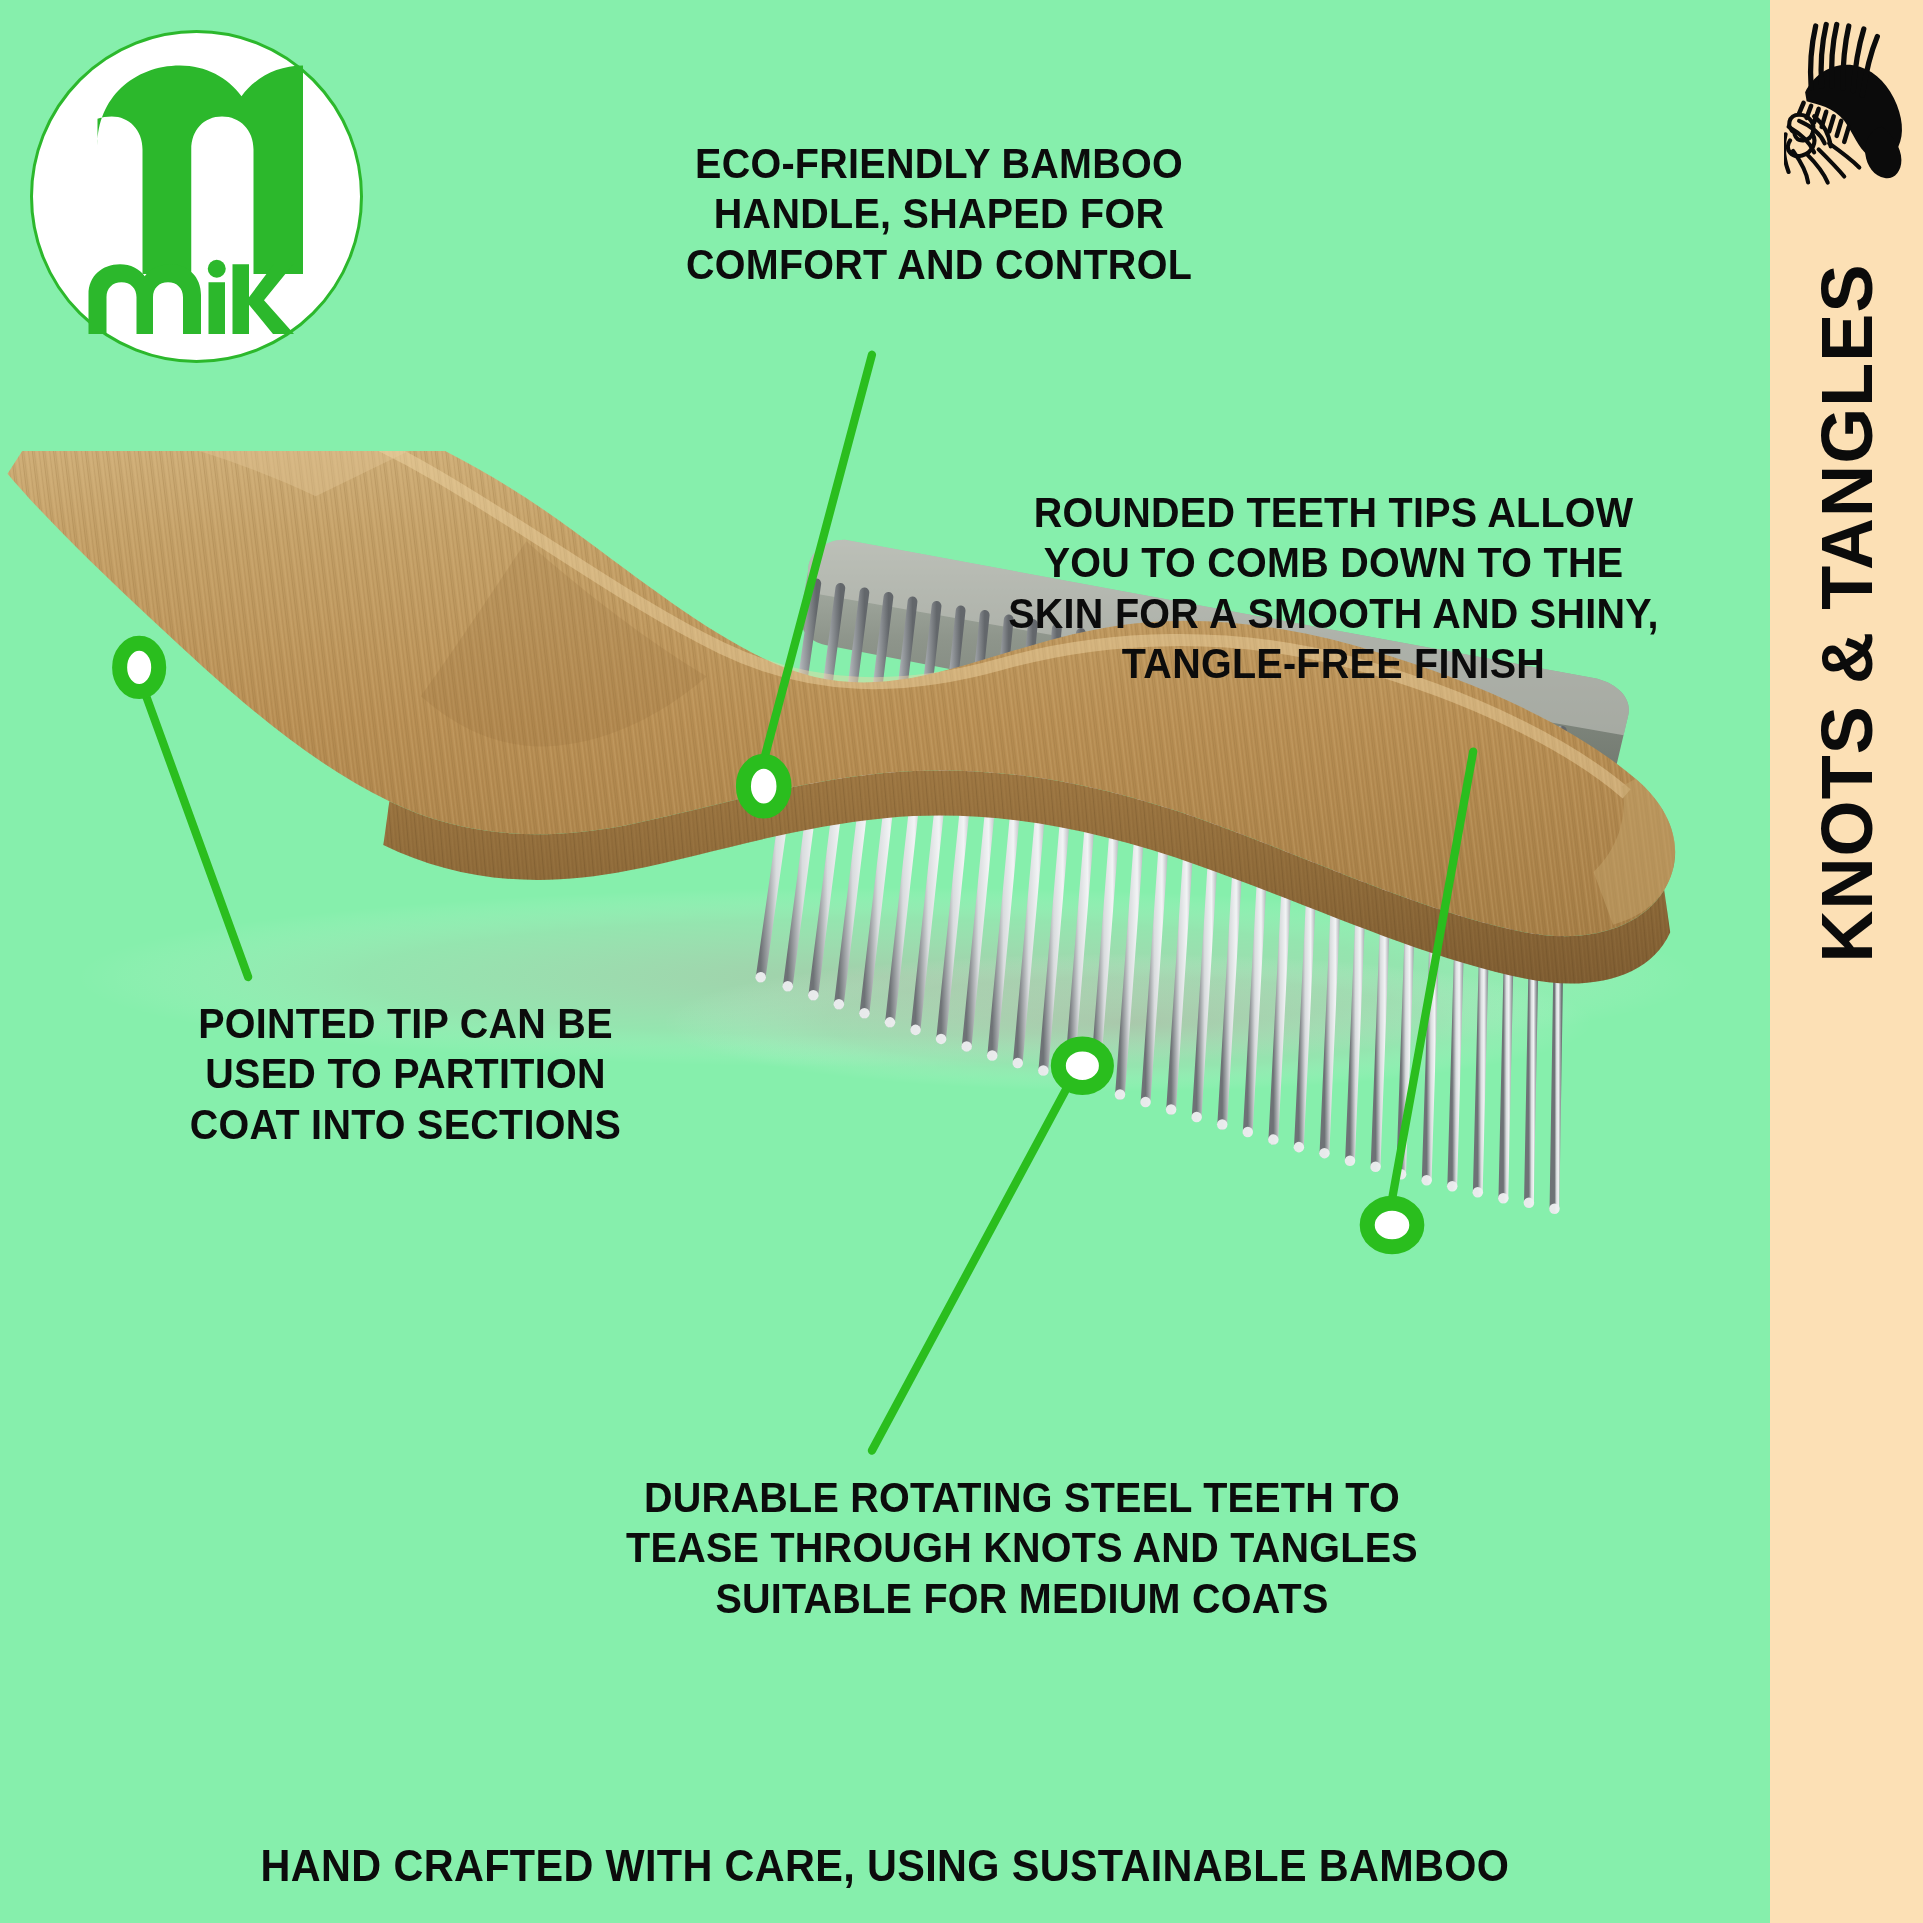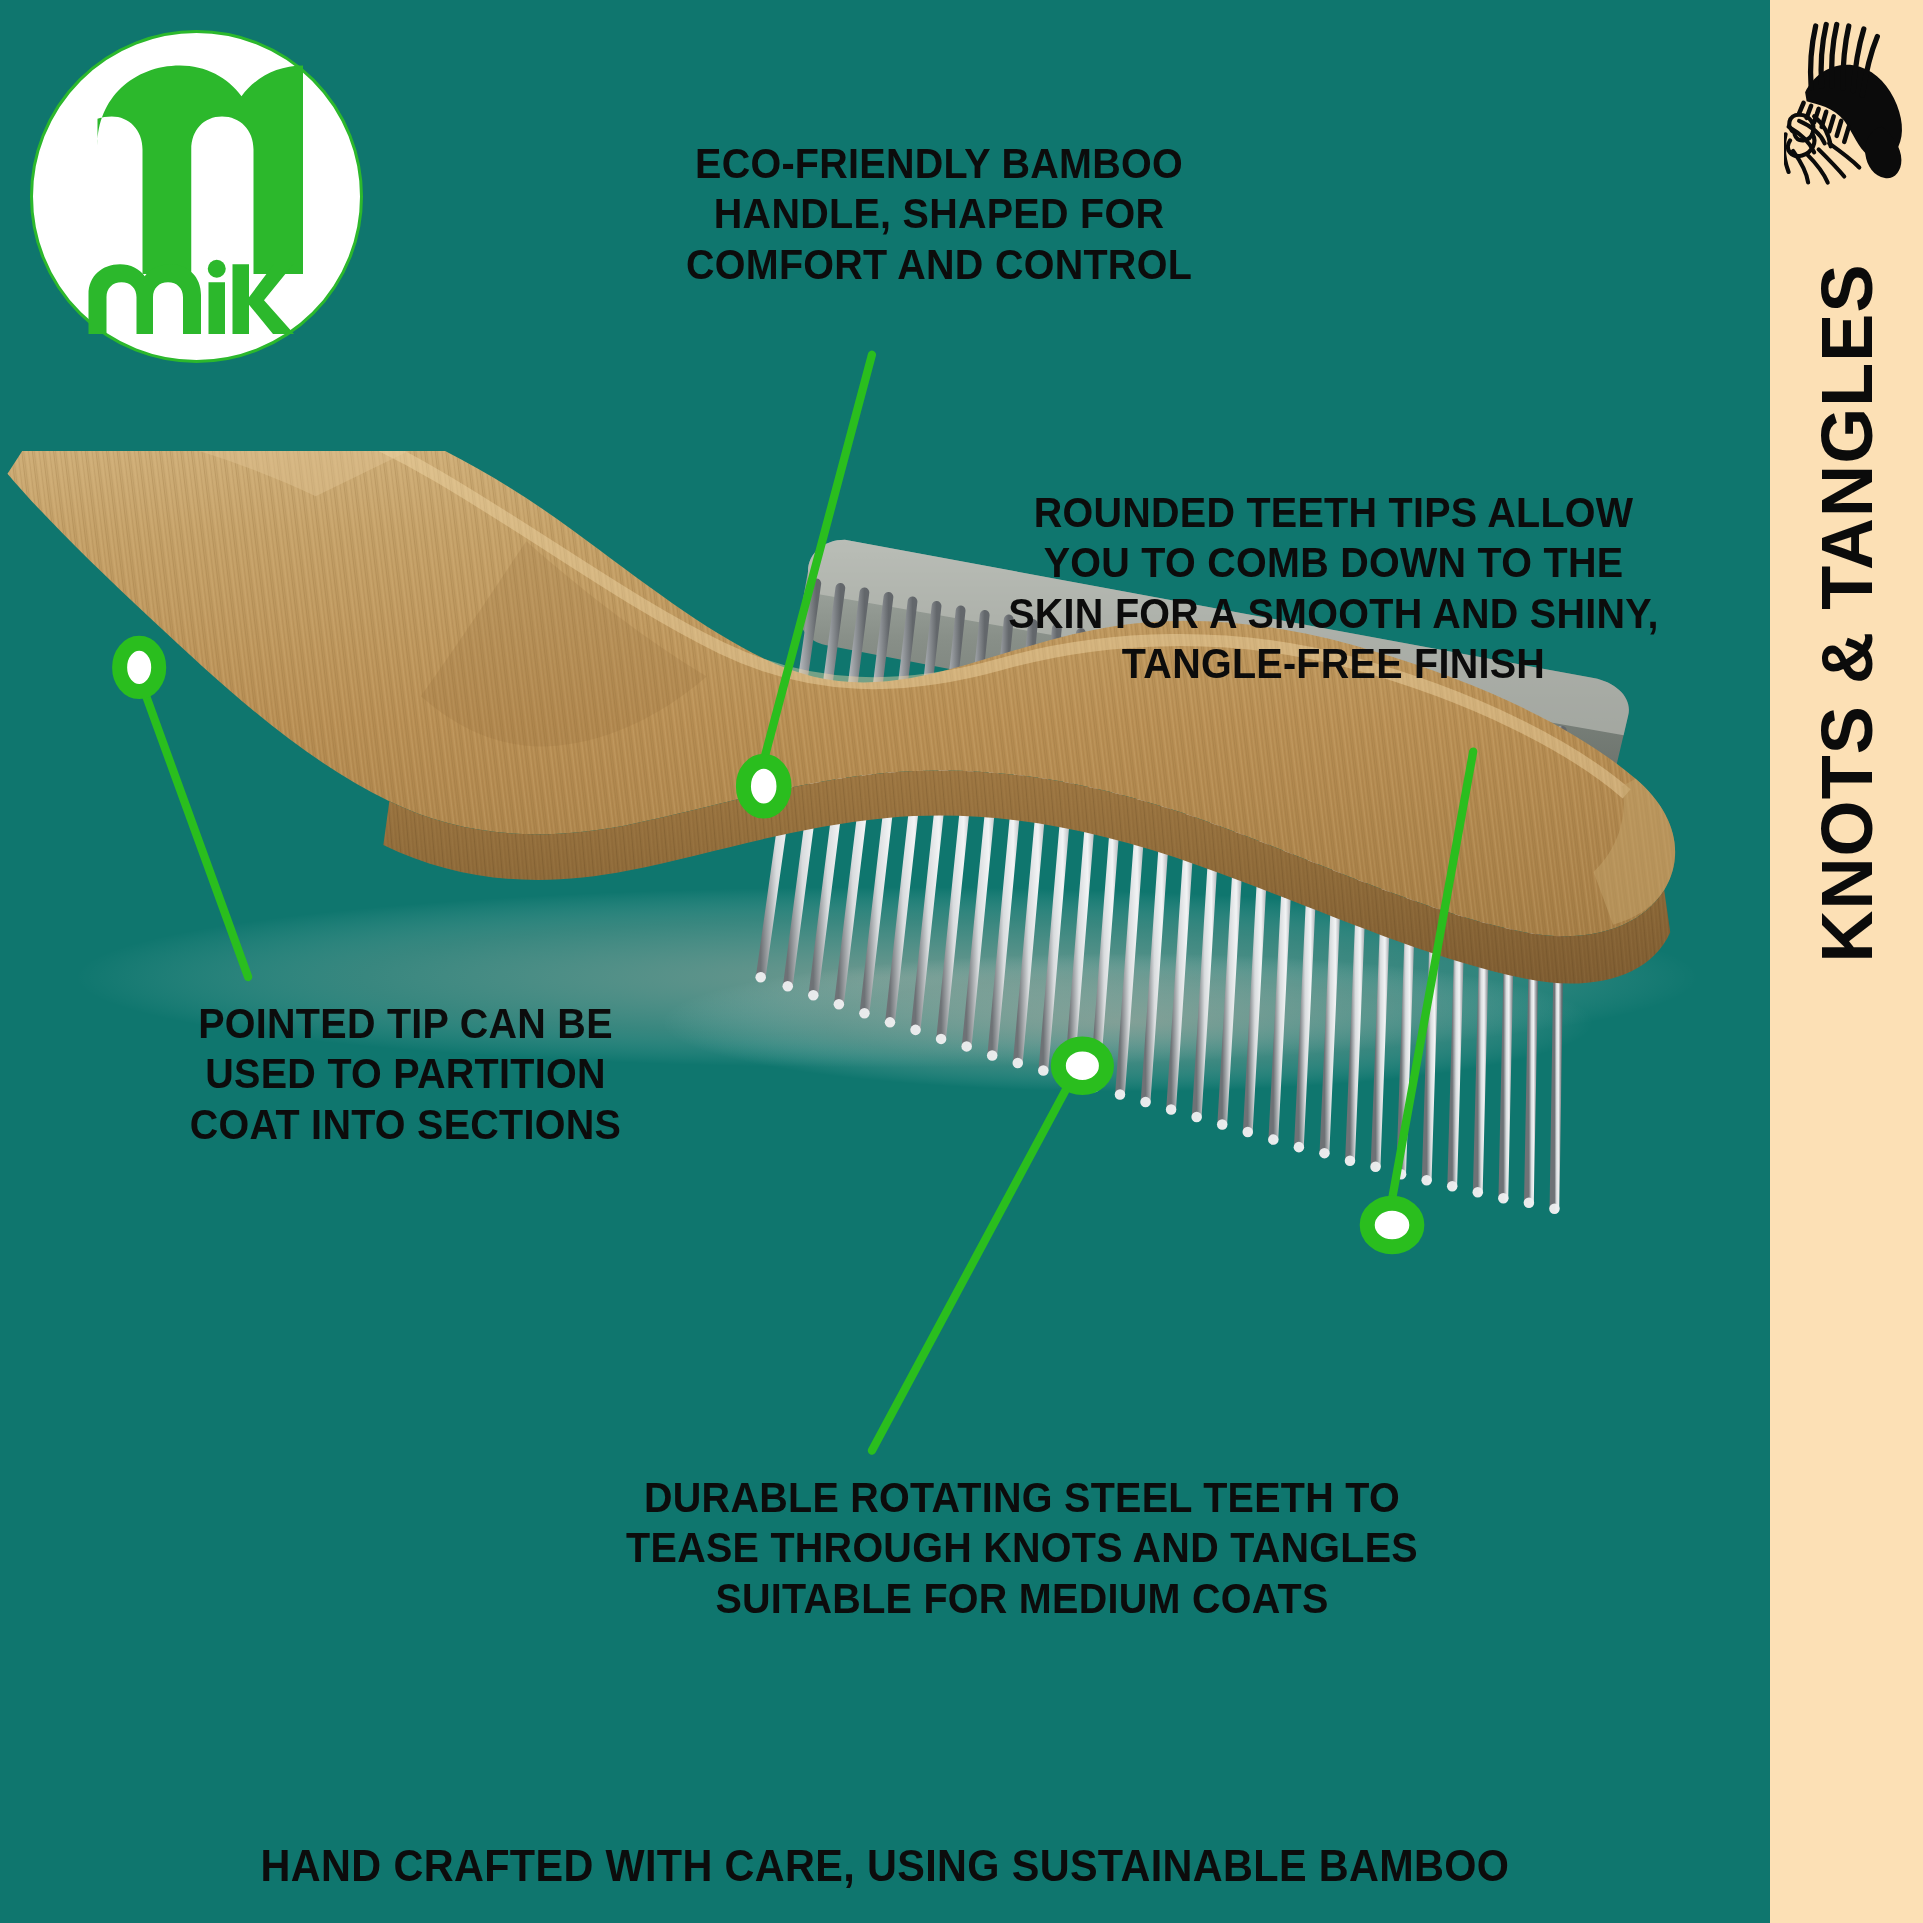--- a/index.html
+++ b/index.html
@@ -6,21 +6,21 @@
   * { box-sizing: border-box; margin: 0; padding: 0; }
   html, body {
     width: 1924px; height: 1924px;
     background: #ffffff;
     font-family: "Liberation Sans", sans-serif;
     overflow: hidden;
   }
   #page {
     position: relative;
     width: 1848px; height: 1924px;
-    background: #0f766e;
+    background: #86efac;
   }
 
   
   #logo {
     position: absolute;
     left: 30px; top: 30px;
     width: 333px; height: 333px;
     border-radius: 50%;
     border: 3px solid #2CB82C;
     background: #ffffff;

